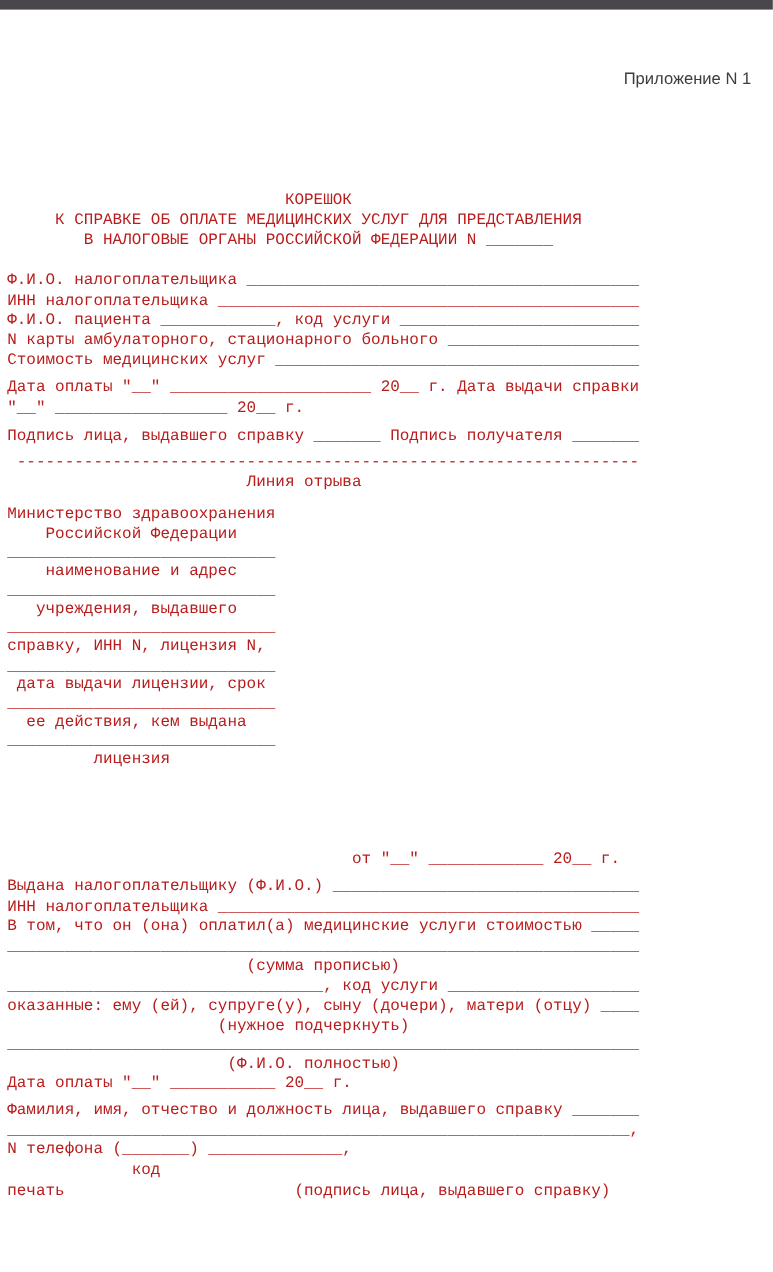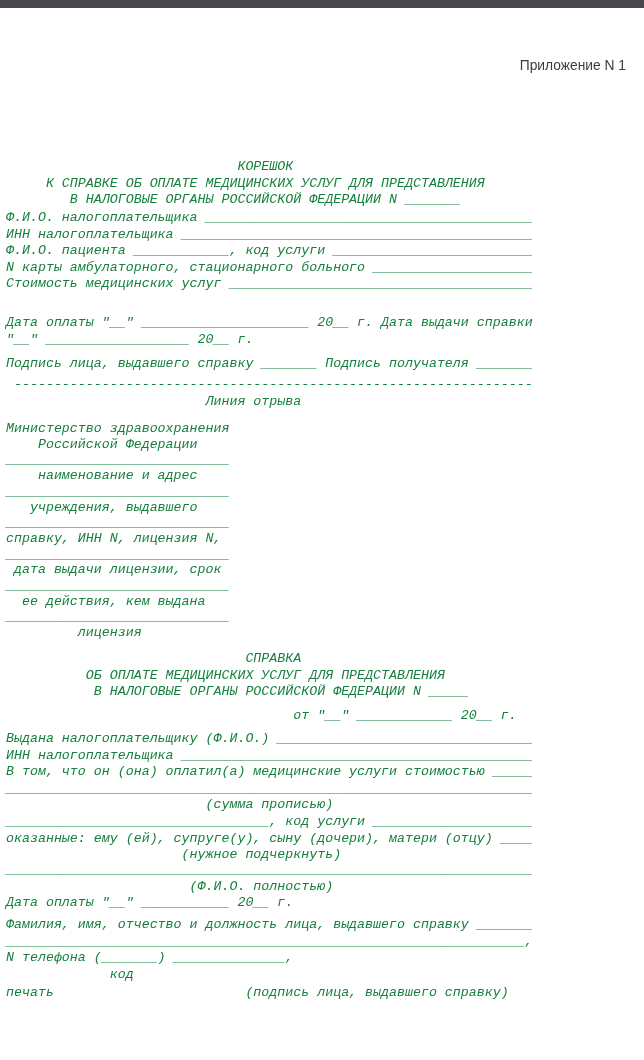--- a/index.html
+++ b/index.html
@@ -22,41 +22,40 @@
     font-size: 13.8px; line-height: 16px;
     color: #3d3d3d;
     white-space: pre-line;
   }
   .appendix { top: 58px; }
   .approval { top: 90px; }
   pre.mono {
     position: absolute; left: 6px; margin: 0;
     font-family: "Liberation Mono", "DejaVu Sans Mono", monospace;
     font-size: 13.3px; line-height: 16.6px;
-    color: #15803d;
+    color: #b91c1c;
     white-space: pre;
-    font-style: italic;
   }
   pre.ministry { line-height: 15.7px; }
 </style>
 </head>
 <body>
 
 <div class="doc">
 
   <div class="topbar"></div>
 
   <div class="hdr appendix">Приложение N 1</div>
 
 
   <pre class="mono" style="top:159px">                             КОРЕШОК
      К СПРАВКЕ ОБ ОПЛАТЕ МЕДИЦИНСКИХ УСЛУГ ДЛЯ ПРЕДСТАВЛЕНИЯ
         В НАЛОГОВЫЕ ОРГАНЫ РОССИЙСКОЙ ФЕДЕРАЦИИ N _______</pre>
 
-  <pre class="mono" style="top:210px">Ф.И.О. налогоплательщика _________________________________________
+  <pre class="mono" style="top:226px">Ф.И.О. налогоплательщика _________________________________________
 ИНН налогоплательщика ____________________________________________
 Ф.И.О. пациента ____________, код услуги _________________________
 N карты амбулаторного, стационарного больного ____________________
 Стоимость медицинских услуг ______________________________________</pre>
 
   <pre class="mono" style="top:315px">Дата оплаты "__" _____________________ 20__ г. Дата выдачи справки
 "__" __________________ 20__ г.</pre>
 
   <pre class="mono" style="top:356px">Подпись лица, выдавшего справку _______ Подпись получателя _______</pre>
 
@@ -71,23 +70,20 @@
    учреждения, выдавшего
 ____________________________
 справку, ИНН N, лицензия N,
 ____________________________
  дата выдачи лицензии, срок
 ____________________________
   ее действия, кем выдана
 ____________________________
          лицензия</pre>
 
-  <pre class="mono" style="top:651px">                              СПРАВКА
-          ОБ ОПЛАТЕ МЕДИЦИНСКИХ УСЛУГ ДЛЯ ПРЕДСТАВЛЕНИЯ
-           В НАЛОГОВЫЕ ОРГАНЫ РОССИЙСКОЙ ФЕДЕРАЦИИ N _____</pre>
 
   <pre class="mono" style="top:708px">                                    от "__" ____________ 20__ г.</pre>
 
   <pre class="mono" style="top:731px">Выдана налогоплательщику (Ф.И.О.) ________________________________
 ИНН налогоплательщика ____________________________________________
 В том, что он (она) оплатил(а) медицинские услуги стоимостью _____
 __________________________________________________________________
                          (сумма прописью)
 _________________________________, код услуги ____________________
 оказанные: ему (ей), супруге(у), сыну (дочери), матери (отцу) ____

